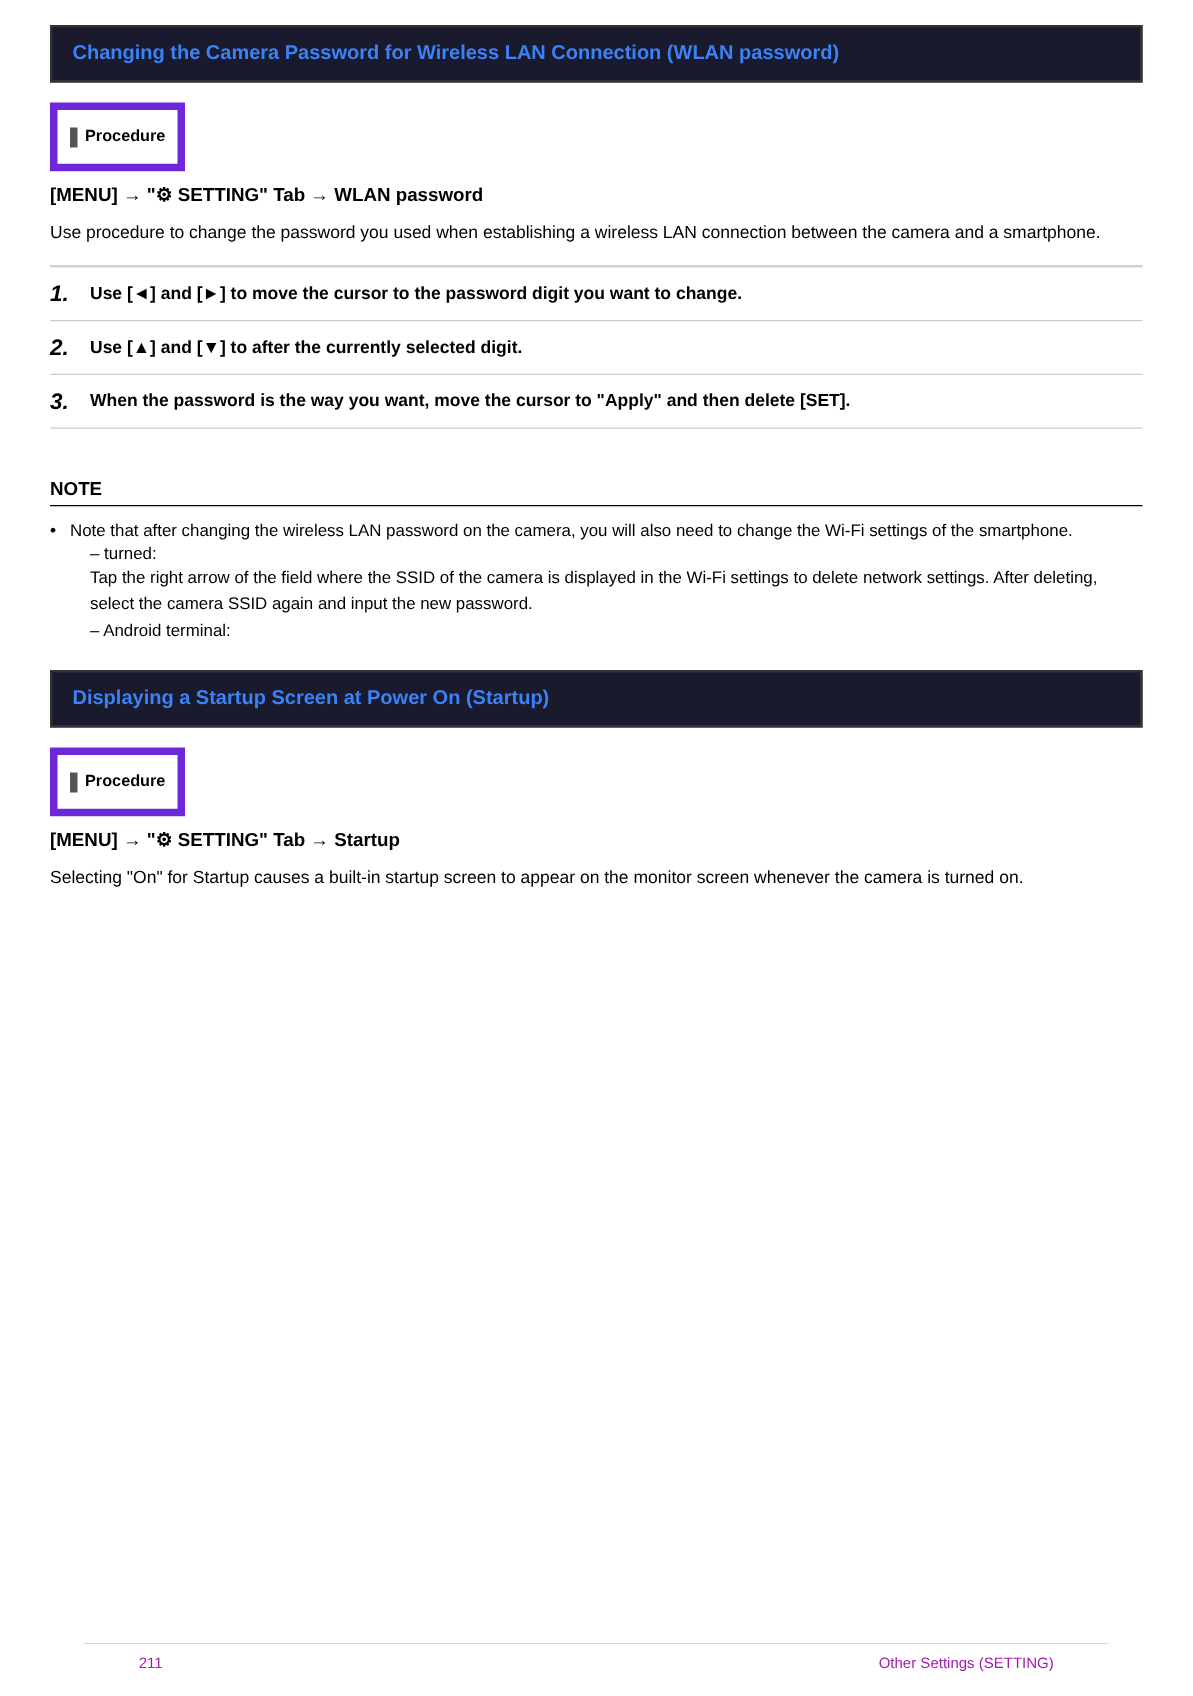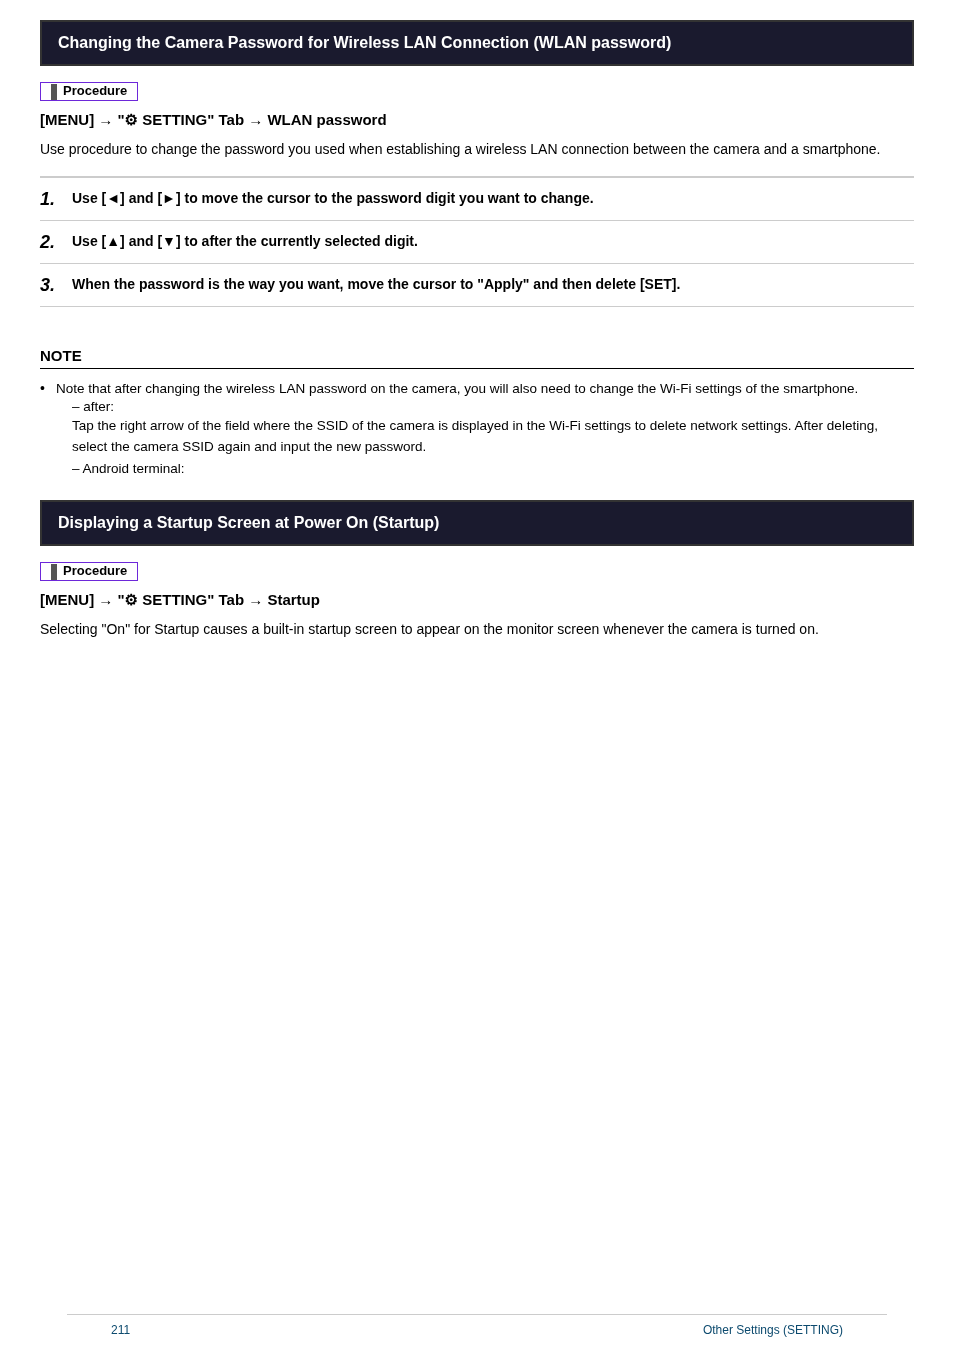--- a/index.html
+++ b/index.html
@@ -8,32 +8,32 @@
       font-size: 14px;
       color: #000;
       background: #fff;
       width: 954px;
       min-height: 1357px;
       padding: 20px 40px 40px 40px;
     }
 
     .section-header {
       background: #1a1a2e;
-      color: #ffffff;
+      color: #3b82f6;
       padding: 12px 16px;
       font-size: 16px;
       font-weight: bold;
       margin-bottom: 16px;
       border: 2px solid #333;
     }
 
     .procedure-badge {
       display: inline-block;
-      border: 1px solid #6d28d9;
-      padding: 0 10px;
+      border: 6px solid #6d28d9;
+      padding: 13px 10px;
       font-size: 13px;
       font-weight: bold;
       margin-bottom: 10px;
       background: #fff;
     }
     .procedure-badge::before {
       content: '';
       display: inline-block;
       width: 6px;
       height: 16px;
@@ -136,21 +136,21 @@
       position: fixed;
       bottom: 20px;
       left: 0;
       right: 0;
       width: 820px;
       margin: 0 auto;
       display: flex;
       justify-content: space-between;
       padding: 0 44px;
       font-size: 12px;
-      color: #0c4a6e;
+      color: #a21caf;
       border-top: 1px solid #ccc;
       padding-top: 8px;
     }
 
     .steps-container {
       border-top: 1px solid #ccc;
     }
 
     .step:last-child {
       border-bottom: 1px solid #ccc;
@@ -186,21 +186,21 @@
   </div>
 </div>
 
 <div class="note-section">
   <div class="note-header">NOTE</div>
   <div class="note-bullet">
     <span class="note-bullet-dot">•</span>
     <div>
       <span class="note-text">Note that after changing the wireless LAN password on the camera, you will also need to change the Wi-Fi settings of the smartphone.</span>
       <div class="note-sub">
-        <span class="note-sub-label">– after:</span>
+        <span class="note-sub-label">– turned:</span>
         <span class="note-sub-text">Tap the right arrow of the field where the SSID of the camera is displayed in the Wi-Fi settings to delete network settings. After deleting, select the camera SSID again and input the new password.</span>
       </div>
       <div class="note-sub">
         <span class="note-sub-label">– Android terminal:</span>
       </div>
     </div>
   </div>
 </div>
 
 <div class="second-section">

